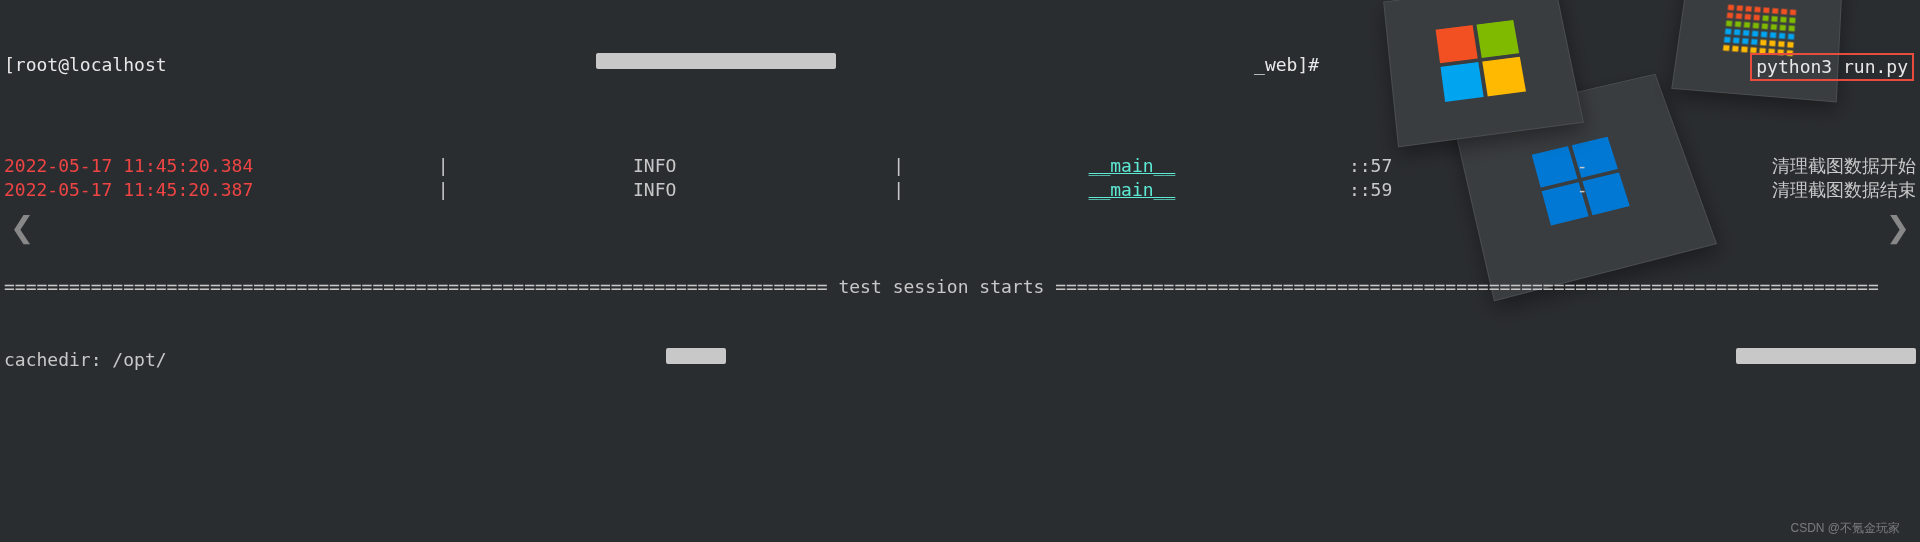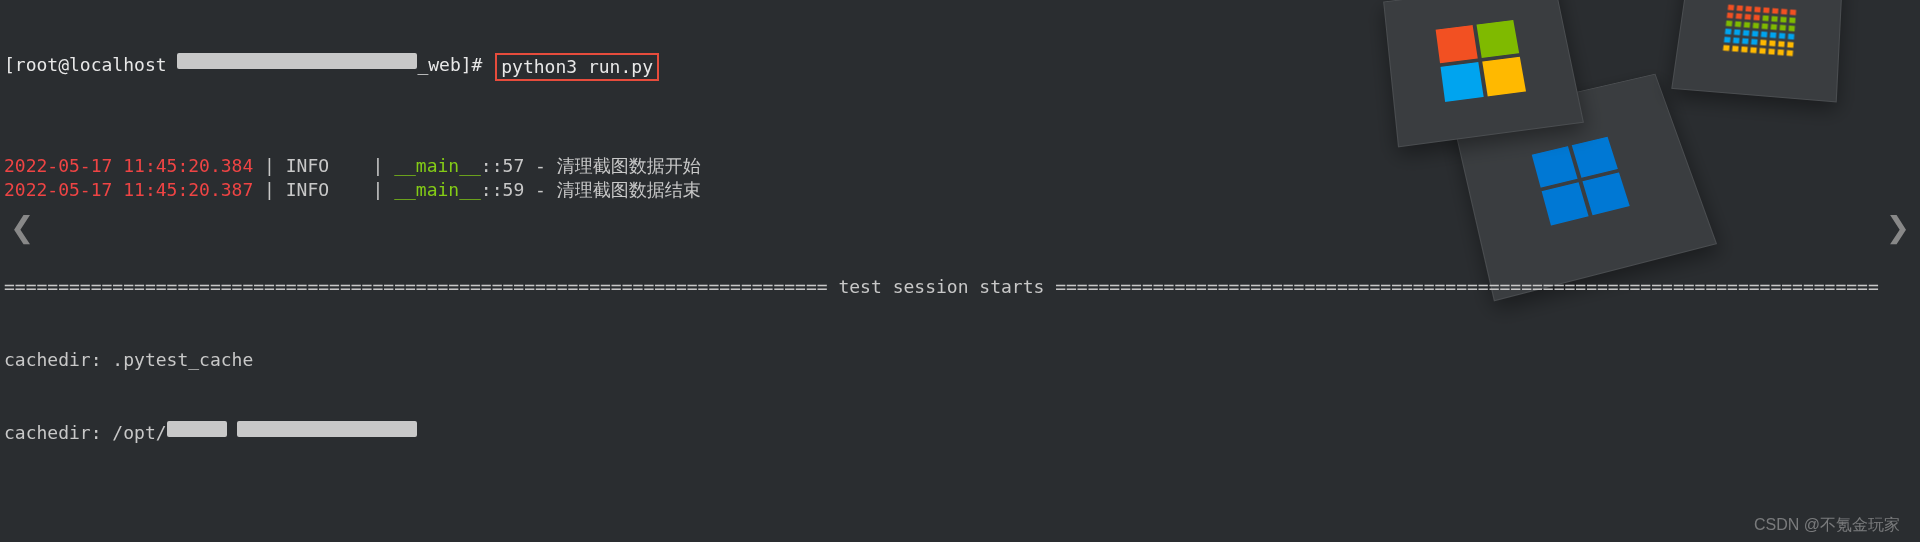--- a/index.html
+++ b/index.html
@@ -59,25 +59,25 @@
     .tile3 .win-dots span:nth-child(n+13):nth-child(-n+24){background:#7fba00;}
     .tile3 .win-dots span:nth-child(n+25):nth-child(-n+36){background:#00a4ef;}
     .tile3 .win-dots span:nth-child(n+37){background:#ffb900;}
 
     .terminal {
       position: relative;
       z-index: 1;
       padding: 4px 4px;
       white-space: pre;
     }
-    .line { display: flex; }
+    .line { display: flex; justify-content: space-between; }
     .cyan { color: #ef4444; }
     .white { color: #e8e8e8; }
     .grey { color: #c8c8c8; }
-    .link { color: #84cc16; }
+    .link { color: #5eead4; text-decoration: underline; }
     .redbox {
       border: 2px solid #e74c3c;
       padding: 0 4px;
       margin: 0 2px;
     }
     .censor {
       display: inline-block;
       background: #c8c8c8;
       height: 16px;
       vertical-align: middle;
@@ -88,21 +88,21 @@
       top: 200px;
       font-size: 40px;
       color: #888;
       z-index: 2;
     }
     .nav-left { left: 10px; }
     .nav-right { right: 10px; }
     .watermark {
       position: absolute;
       bottom: 6px; right: 20px;
-      font-size: 16px;
+      font-size: 12px;
       color: rgba(200,200,200,0.5);
       z-index: 2;
       font-family: sans-serif;
     }
   </style>
 </head>
 <body>
 
 <div class="bg-tiles">
   <div class="tile tile1">
@@ -179,21 +179,20 @@
 <div class="nav-arrow nav-right">❯</div>
 
 <div class="terminal">
   <div class="line">
     <span class="white">[root@localhost </span><span class="censor" style="width:240px"></span><span class="white">_web]# </span><span class="redbox white"><span>python3 run.py</span></span>
   </div>
 
   <div id="log-lines"><div class="line"><span class="cyan">2022-05-17 11:45:20.384</span><span class="grey"> | </span><span class="grey">INFO</span><span class="grey">    | </span><span class="link">__main__</span><span class="grey">:<module>:57</module></span><span class="grey"> - </span><span class="grey">清理截图数据开始</span></div><div class="line"><span class="cyan">2022-05-17 11:45:20.387</span><span class="grey"> | </span><span class="grey">INFO</span><span class="grey">    | </span><span class="link">__main__</span><span class="grey">:<module>:59</module></span><span class="grey"> - </span><span class="grey">清理截图数据结束</span></div></div>
 
   <div class="grey">============================================================================ test session starts ============================================================================</div>
-  <div class="grey">cachedir: .pytest_cache</div>
   <div class="line"><span class="grey">cachedir: /opt/</span><span class="censor" style="width:60px"></span><span class="grey"> </span><span class="censor" style="width:180px"></span></div>
   
   
   
 
   
 </div>
 
 <div class="watermark">CSDN @不氪金玩家</div>
 

